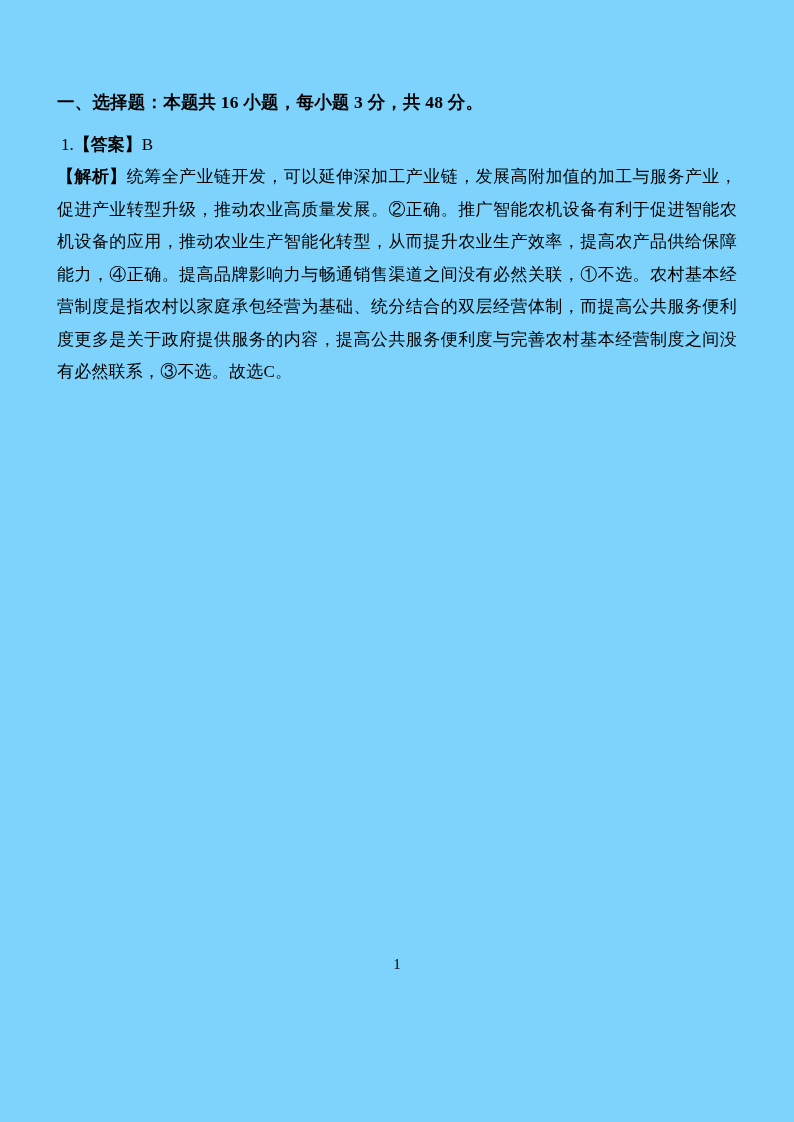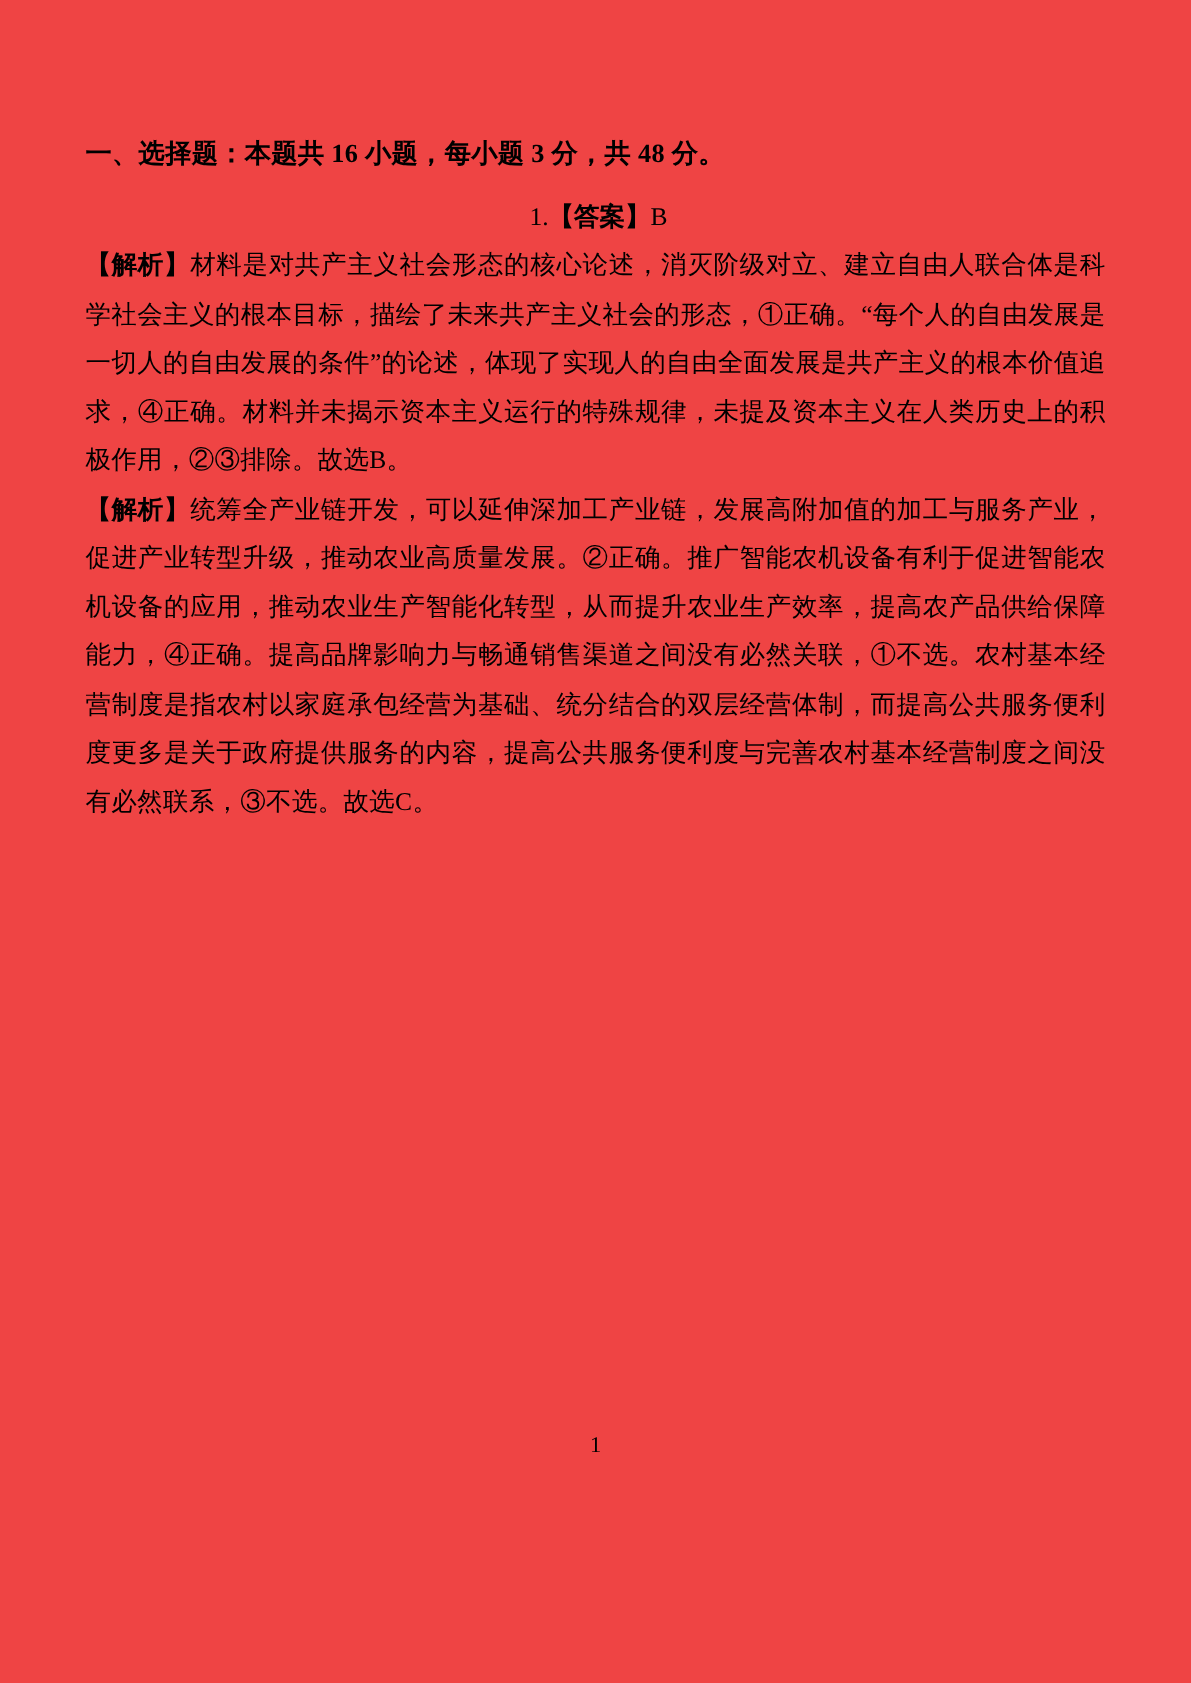--- a/index.html
+++ b/index.html
@@ -14,37 +14,36 @@
     color: #000000;
     position: relative;
     overflow: hidden;
   }
   .page {
     box-sizing: border-box;
     width: 794px;
     height: 1122px;
     padding: 86px 57px 0 57px;
     position: relative;
-    background: #ef4444;
+    background: #7dd3fc;
   }
   .section-title {
     font-size: 17.5px;
     font-weight: bold;
     line-height: 32px;
     margin: 0 0 10px 0;
     letter-spacing: 0.2px;
   }
   .question {
     margin: 0 0 0 0;
   }
   .answer-line {
     margin: 2px 0 0 4px;
     font-size: 17px;
     line-height: 33px;
-    text-align: center;
   }
   .analysis {
     margin: 0;
     font-size: 17px;
     line-height: 32.5px;
     text-align: justify;
     text-justify: inter-ideograph;
     letter-spacing: 0.2px;
   }
   .bold {
@@ -62,21 +61,20 @@
 </style>
 </head>
 <body>
 
 <div class="page">
 
   <p class="section-title">一、选择题：本题共 16 小题，每小题 3 分，共 48 分。</p>
 
   <div class="question">
     <p class="answer-line"><span>1.</span><span class="bold">【答案】</span><span>B</span></p>
-    <p class="analysis"><span class="bold">【解析】</span><span>材料是对共产主义社会形态的核心论述，消灭阶级对立、建立自由人联合体是科学社会主义的根本目标，描绘了未来共产主义社会的形态，①正确。“每个人的自由发展是一切人的自由发展的条件”的论述，体现了实现人的自由全面发展是共产主义的根本价值追求，④正确。材料并未揭示资本主义运行的特殊规律，未提及资本主义在人类历史上的积极作用，②③排除。故选B。</span></p>
   </div>
 
   <div class="question">
   </div>
 
   <div class="question">
     <p class="analysis"><span class="bold">【解析】</span><span>统筹全产业链开发，可以延伸深加工产业链，发展高附加值的加工与服务产业，促进产业转型升级，推动农业高质量发展。②正确。推广智能农机设备有利于促进智能农机设备的应用，推动农业生产智能化转型，从而提升农业生产效率，提高农产品供给保障能力，④正确。提高品牌影响力与畅通销售渠道之间没有必然关联，①不选。农村基本经营制度是指农村以家庭承包经营为基础、统分结合的双层经营体制，而提高公共服务便利度更多是关于政府提供服务的内容，提高公共服务便利度与完善农村基本经营制度之间没有必然联系，③不选。故选C。</span></p>
   </div>
 
   <div class="question">

